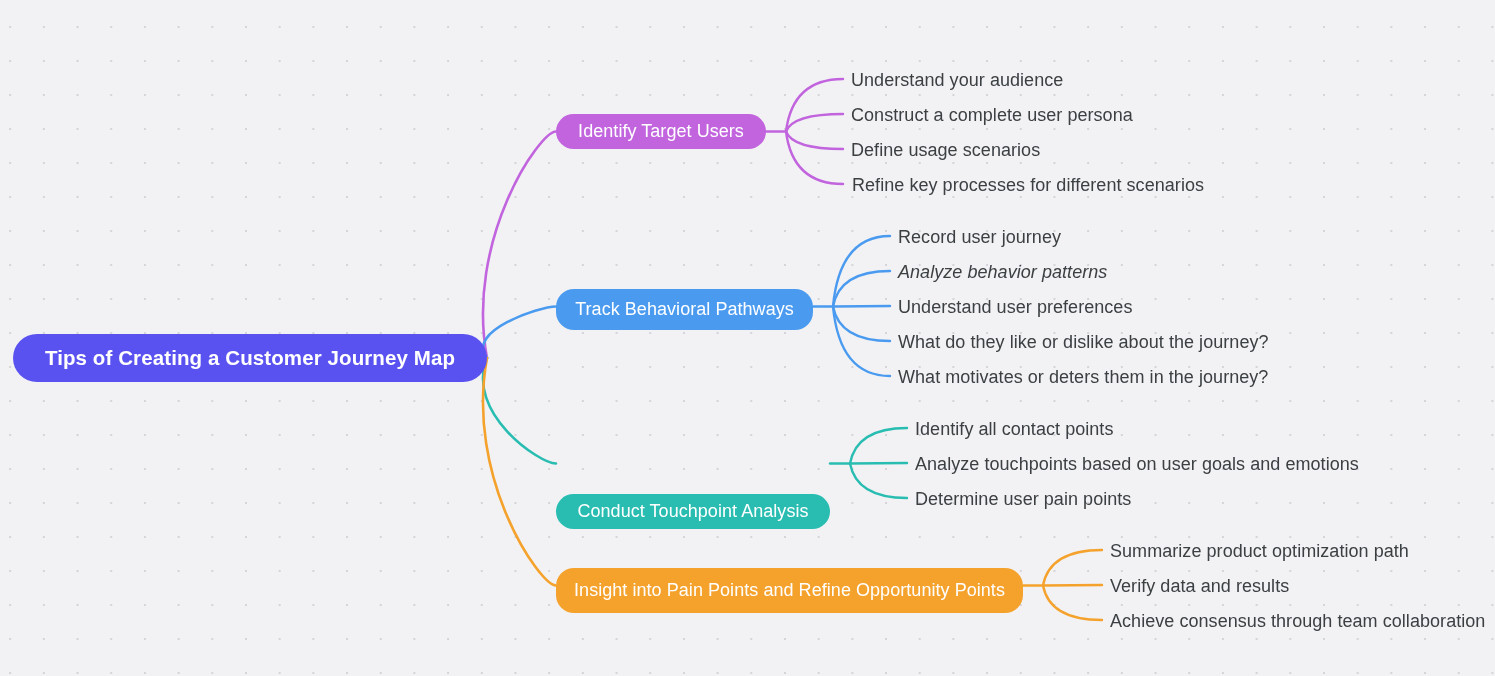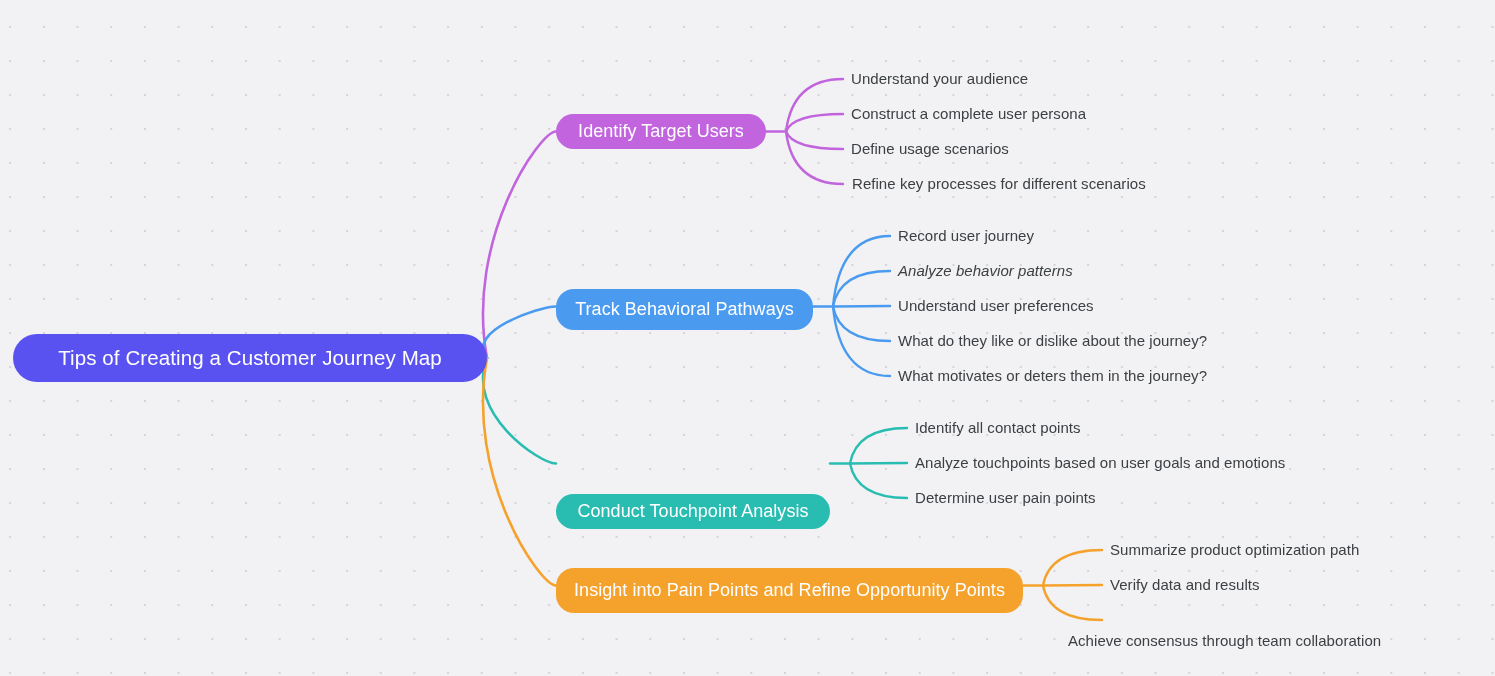--- a/index.html
+++ b/index.html
@@ -32,35 +32,35 @@
     display: flex;
     align-items: center;
     justify-content: center;
     color: #ffffff;
     white-space: nowrap;
     user-select: none;
   }
   .root-node {
     border-radius: 26px;
     font-size: 20.5px;
-    font-weight: normal;
+    font-weight: bold;
     letter-spacing: 0.1px;
     padding: 0 22px;
   }
   .branch-node {
     border-radius: 18px;
     font-size: 18px;
     font-weight: normal;
     padding: 14px 18px;
     letter-spacing: 0.05px;
   }
   .leaf {
     position: absolute;
     color: #3c4043;
-    font-size: 15px;
+    font-size: 18px;
     white-space: nowrap;
     line-height: 1;
     letter-spacing: 0.05px;
   }
 </style>
 </head>
 <body>
 
 <div id="canvas">
 
@@ -110,19 +110,19 @@
         <span>Track Behavioral Pathways</span>
       </div>
       <div class="leaf" style="left: 915px; top: 420px; color: rgb(60, 64, 67);">Identify all contact points</div>
       <div class="leaf" style="left: 915px; top: 455px; color: rgb(60, 64, 67);">Analyze touchpoints based on user goals and emotions</div>
       <div class="leaf" style="left: 915px; top: 490px; color: rgb(60, 64, 67);">Determine user pain points</div>
       <div class="node branch-node" style="left: 556px; top: 446px; width: 274px; height: 35px; background: rgb(41, 189, 178); margin-top: 48px;">
         <span>Conduct Touchpoint Analysis</span>
       </div>
       <div class="leaf" style="left: 1110px; top: 542px; color: rgb(60, 64, 67);">Summarize product optimization path</div>
       <div class="leaf" style="left: 1110px; top: 577px; color: rgb(60, 64, 67);">Verify data and results</div>
-      <div class="leaf" style="left: 1068px; top: 612px; color: rgb(60, 64, 67); margin-top: 21px;">Achieve consensus through team collaboration</div>
+      <div class="leaf" style="left: 1110px; top: 612px; color: rgb(60, 64, 67);">Achieve consensus through team collaboration</div>
       <div class="node branch-node" style="left: 556px; top: 568px; width: 467px; height: 45px; background: rgb(245, 162, 45);">
         <span>Insight into Pain Points and Refine Opportunity Points</span>
       </div>
     </div>
 
 </div>
 
 </body></html>

